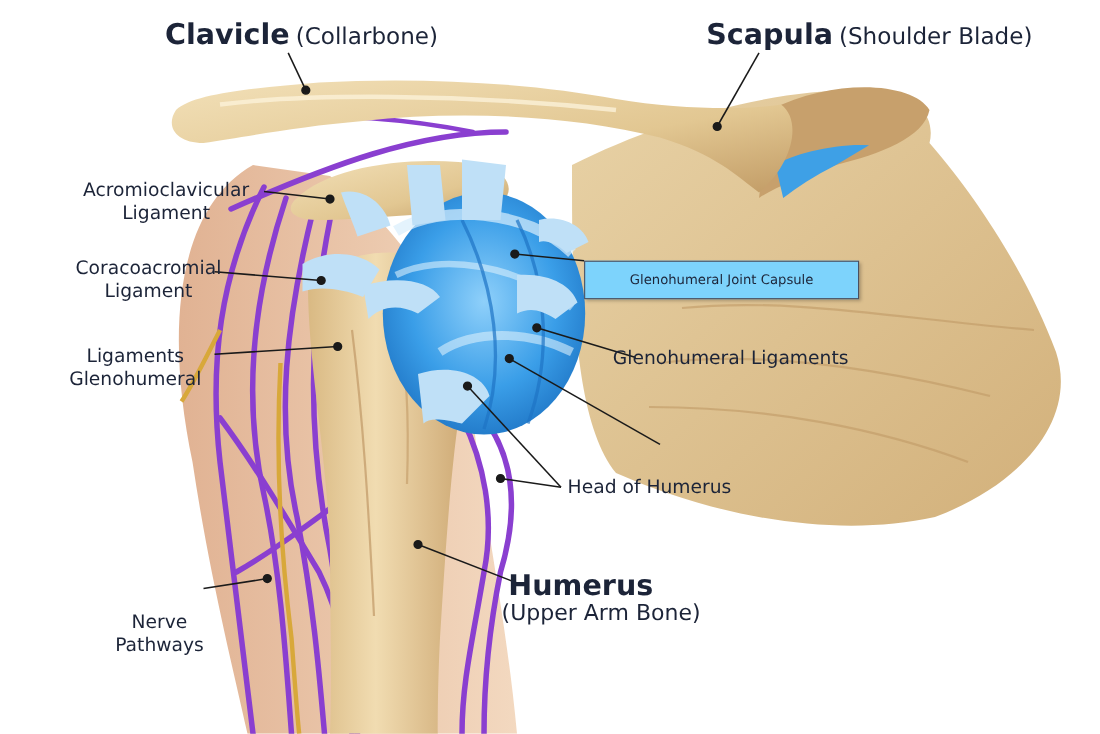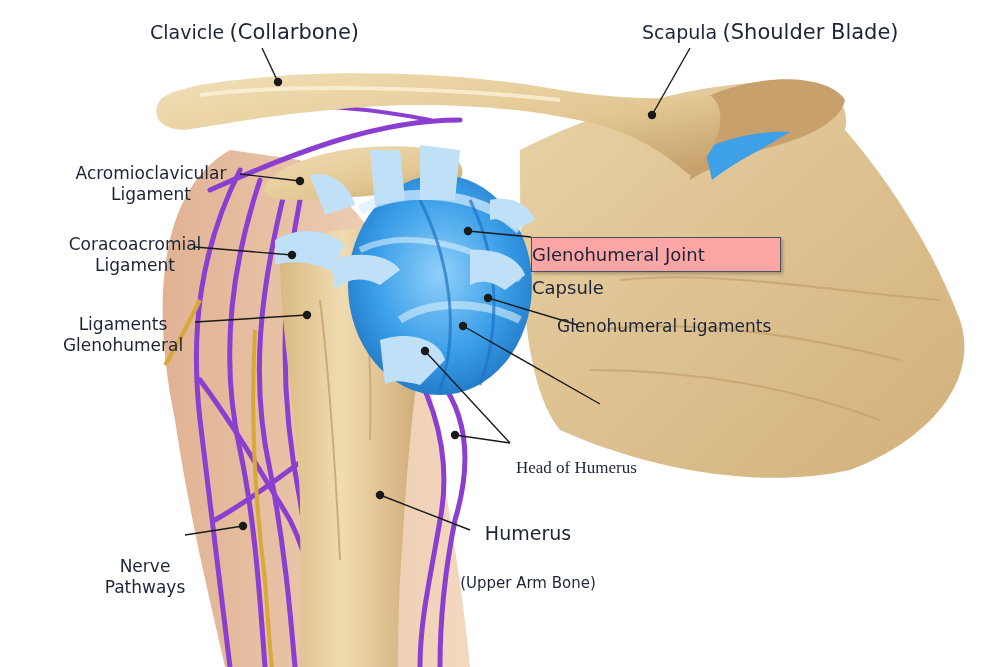--- a/index.html
+++ b/index.html
@@ -1,26 +1,26 @@
 <!DOCTYPE html>
 <html><head>
   <meta charset="utf-8">
   <style>
     html, body { margin: 0; padding: 0; background: #ffffff; }
     body { width: 1000px; height: 667px; position: relative; overflow: hidden;
            font-family: "DejaVu Sans", sans-serif; color: #1c2438; }
     #art { position: absolute; left: 0; top: 0; width: 1000px; height: 667px; }
     .label { position: absolute; font-size: 17px; line-height: 21px; color: #1c2438; white-space: nowrap; }
     .label.center { text-align: center; }
-    .label b { font-weight: normal; font-size: 19px; }
+    .label b { font-weight: bold; font-size: 26px; }
     .label .sub { font-weight: normal; font-size: 21px; }
     .boxed { position: absolute; left: 531px; top: 237px; width: 248px; height: 33px;
-             border: 1.5px solid #4a5060; background: #fca5a5;
+             border: 1.5px solid #4a5060; background: #7dd3fc;
              box-shadow: 2px 2px 3px rgba(0,0,0,0.25);
-             font-size: 18px; line-height: 33px; color: #1c2438; }
+             font-size: 12px; line-height: 33px; text-align: center; color: #1c2438; }
   </style>
 </head>
 <body>
 
 <svg id="art" viewBox="0 0 1000 667" xmlns="http://www.w3.org/2000/svg">
   <defs>
     <linearGradient id="boneG" x1="0" y1="0" x2="1" y2="1">
       <stop offset="0" stop-color="#f2e0b8"></stop>
       <stop offset="0.6" stop-color="#e2c792"></stop>
       <stop offset="1" stop-color="#c29c66"></stop>
@@ -156,23 +156,23 @@
 
 <div class="label center" style="left:56px; top:314px; width:134px;">
   <div>Ligaments</div>
   <div>Glenohumeral</div>
 </div>
 
 <div class="boxed">Glenohumeral Joint Capsule</div>
 
 <div class="label" style="left:557px; top:316px;">Glenohumeral Ligaments</div>
 
-<div class="label" style="left:516px; top:457px;font-family:Liberation Serif, serif;">Head of Humerus</div>
+<div class="label" style="left:516px; top:433px;">Head of Humerus</div>
 
 <div class="label center" style="left:456px; top:523px; width:144px;">
   <div><b>Humerus</b></div>
-  <div class="sub" style="font-size:15px;margin-top:28px;">(Upper Arm Bone)</div>
+  <div class="sub" style="font-size:20px;">(Upper Arm Bone)</div>
 </div>
 
 <div class="label center" style="left:100px; top:517px; width:90px;margin-top:39px;">
   <div>Nerve</div>
   <div>Pathways</div>
 </div>
 
 </body></html>

